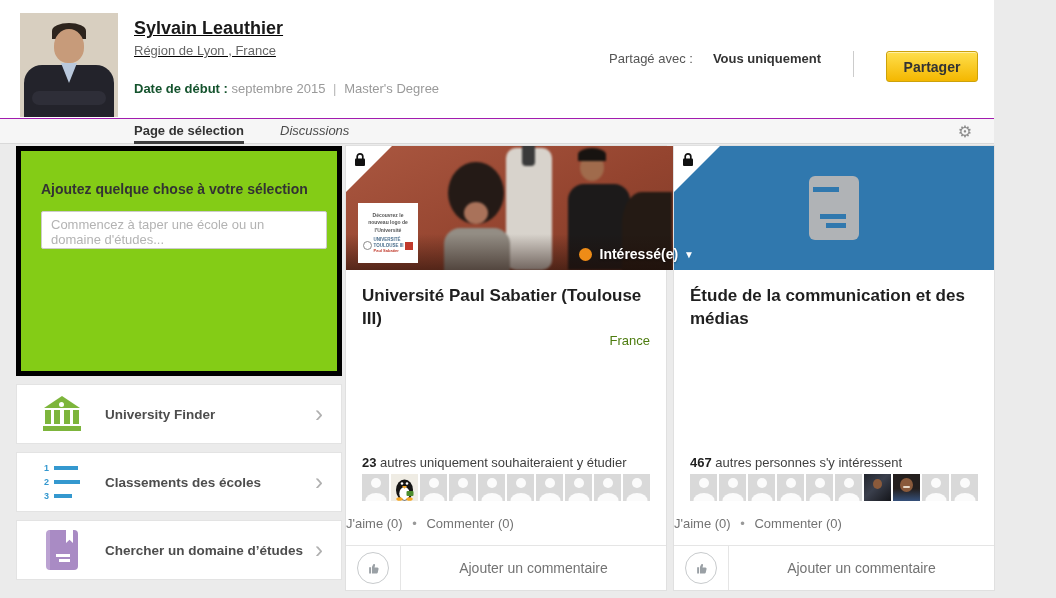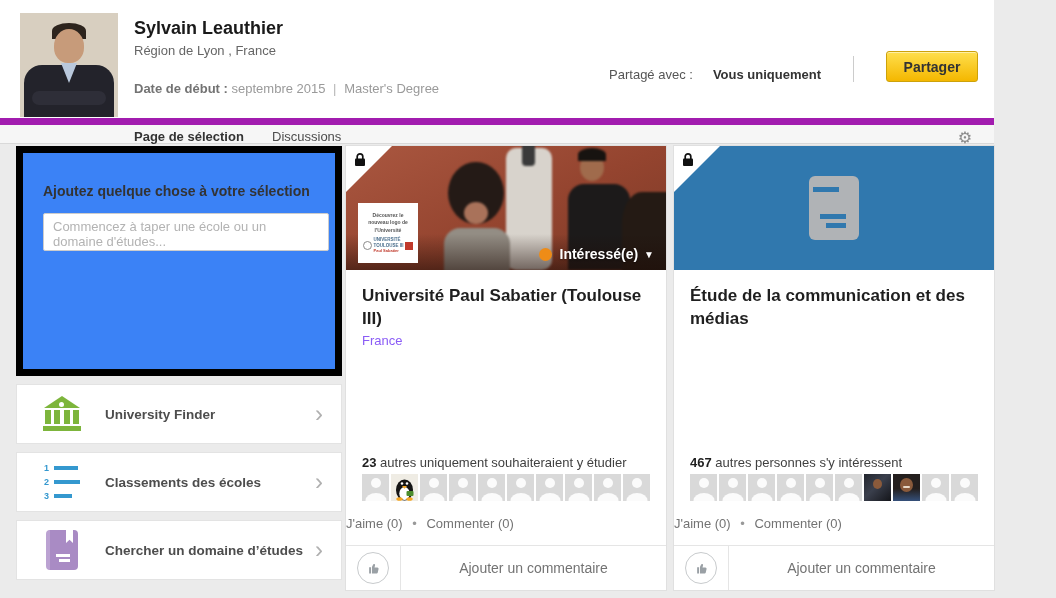--- a/index.html
+++ b/index.html
@@ -7,43 +7,43 @@
   .canvas{position:relative;width:1056px;height:598px;overflow:hidden;}
 
   
   .header{position:absolute;left:0;top:0;width:994px;height:118px;background:#fff;}
   .profile-photo{position:absolute;left:20px;top:13px;width:98px;height:104px;background:#d8cfc0;overflow:hidden;}
   .pp-head{position:absolute;left:34px;top:16px;width:30px;height:34px;border-radius:50% 50% 45% 45%;background:#c79b7a;}
   .pp-hair{position:absolute;left:32px;top:10px;width:34px;height:16px;border-radius:50% 50% 0 0;background:#2d241d;}
   .pp-suit{position:absolute;left:4px;top:52px;width:90px;height:52px;border-radius:18px 18px 0 0;background:#23232b;}
   .pp-shirt{position:absolute;left:41px;top:50px;width:16px;height:20px;background:#b9c8dc;clip-path:polygon(0 0,100% 0,50% 100%);}
   .pp-arms{position:absolute;left:12px;top:78px;width:74px;height:14px;border-radius:7px;background:#2e2e38;}
-  .id-block{position:absolute;left:134px;top:18px;}
+  .id-block{position:absolute;left:134px;top:18px;text-decoration:underline;}
   .name{font-size:18px;font-weight:bold;color:#1a1a1a;}
   .loc{font-size:13px;color:#666;margin-top:4px;}
   .meta{position:absolute;left:134px;top:81px;font-size:13px;color:#9a9a9a;}
-  .meta .meta-label{font-weight:bold;color:#737373;}
+  .meta .meta-label{font-weight:bold;color:#14532d;}
   .meta .meta-sep{margin:0 4px;color:#b5b5b5;}
-  .share-block{position:absolute;right:16px;top:51px;height:31px;display:flex;align-items:flex-end;gap:16px;}
+  .share-block{position:absolute;right:16px;top:51px;height:31px;display:flex;align-items:flex-start;gap:16px;}
   .shared-label{font-size:13px;color:#555;}
   .shared-value{font-size:13px;font-weight:bold;color:#333;margin-left:4px;}
   .vdiv{width:1px;height:26px;background:#ccc;margin:0 16px;}
   .share-btn{width:92px;height:31px;border:1px solid #cda20a;border-radius:3px;background:linear-gradient(#ffdf4d,#f4b700);font-family:"Liberation Sans",sans-serif;font-size:14px;font-weight:bold;color:#333;cursor:pointer;box-shadow:inset 0 1px 0 rgba(255,255,255,.5);}
 
   
-  .tabbar{position:absolute;left:0;top:118px;width:994px;height:26px;background:#f6f6f6;border-top:7px solid #a21caf;border-bottom:1px solid #d9d9d9;box-sizing:border-box;}
+  .tabbar{position:absolute;left:0;top:118px;width:994px;height:26px;background:#f6f6f6;border-top:1px solid #a21caf;border-bottom:1px solid #d9d9d9;box-sizing:border-box;}
   .tab{position:absolute;top:0;height:24px;line-height:24px;font-size:13px;color:#4c4c4c;cursor:pointer;}
   .tab-1{left:134px;font-weight:bold;color:#333;}
   .tab-1::after{content:'';position:absolute;left:0;right:0;bottom:-1px;height:3px;background:#3f3f3f;}
-  .tab-2{left:272px;}
+  .tab-2{left:280px;font-style:italic;}
   .gear{position:absolute;right:22px;top:3px;font-family:"DejaVu Sans",sans-serif;font-size:16px;color:#8c8c8c;cursor:pointer;}
 
   
   .sidebar{position:absolute;left:16px;top:146px;width:326px;}
-  .search-card{box-sizing:border-box;width:326px;height:230px;background:#3b82f6;border:7px solid #000000;}
+  .search-card{box-sizing:border-box;width:326px;height:230px;background:#84cc16;border:5px solid #000000;}
   .side-heading{margin:30px 20px 0;font-size:14px;font-weight:bold;color:#333;}
   .search-input{display:block;box-sizing:border-box;margin:14px 20px 0;width:286px;height:38px;border:1px solid #ccc;border-radius:2px;resize:none;padding:5px 9px;font-family:"Liberation Sans",sans-serif;font-size:13px;color:#444;overflow:hidden;}
   .search-input::placeholder{color:#b3b3b3;}
   .side-item{box-sizing:border-box;margin-top:8px;width:326px;height:60px;background:#fff;border:1px solid #e3e3e3;display:flex;align-items:center;padding:0 18px 0 24px;cursor:pointer;}
   .side-icon{width:42px;display:flex;justify-content:center;}
   .side-label{margin-left:22px;font-size:13.5px;font-weight:bold;color:#4d4d4d;}
   .chevron{margin-left:auto;font-size:24px;line-height:20px;color:#b0b0b0;}
 
   
   .uni-icon{width:38px;height:36px;position:relative;}
@@ -62,21 +62,21 @@
   .pbook-ribbon{position:absolute;right:5px;top:0;width:7px;height:13px;background:#fff;clip-path:polygon(0 0,100% 0,100% 100%,50% 75%,0 100%);}
   .pbook-l1{position:absolute;left:6px;top:24px;width:14px;height:2.5px;background:#fff;}
   .pbook-l2{position:absolute;left:9px;top:29px;width:11px;height:2.5px;background:#fff;}
 
   
   .card{position:absolute;top:146px;width:320px;height:444px;background:#fff;box-shadow:0 0 0 1px #e0e0e0;}
   .card-1{left:346px;}
   .card-2{left:674px;}
   .hero{position:relative;width:320px;height:124px;overflow:hidden;}
   .hero-blue{background:#3078ae;display:flex;align-items:center;justify-content:center;}
-  .hero-photo{background:linear-gradient(155deg,#aa5740 0%,#94442f 55%,#7c3a27 100%);}
+  .hero-photo{background:linear-gradient(155deg,#aa5740 0%,#94442f 55%,#7c3a27 100%);padding-left:40px;}
   .ph-art{position:absolute;inset:0;filter:blur(1.2px);}
   .ph-afro{position:absolute;left:102px;top:16px;width:56px;height:62px;border-radius:50%;background:#241a16;}
   .ph-face{position:absolute;left:118px;top:56px;width:24px;height:22px;border-radius:50%;background:#a9725a;}
   .ph-tank{position:absolute;left:98px;top:82px;width:66px;height:44px;border-radius:16px 16px 0 0;background:#938d84;}
   .ph-shirt{position:absolute;left:160px;top:2px;width:46px;height:122px;border-radius:10px;background:#d8d3cc;}
   .ph-arm{position:absolute;left:176px;top:-4px;width:13px;height:24px;background:#3a3a3a;border-radius:4px;}
   .ph-man{position:absolute;left:222px;top:38px;width:62px;height:86px;border-radius:16px 16px 0 0;background:#1c1a1a;}
   .ph-man-face{position:absolute;left:234px;top:8px;width:24px;height:27px;border-radius:50%;background:#a06b4c;}
   .ph-man-hair{position:absolute;left:232px;top:2px;width:28px;height:13px;border-radius:50% 50% 0 0;background:#171310;}
   .ph-woman{position:absolute;left:276px;top:46px;width:50px;height:80px;border-radius:40% 0 0 0;background:#241a14;}
@@ -97,21 +97,21 @@
   
   .gbook{position:relative;width:50px;height:64px;background:#b0b3b6;border-radius:6px;}
   .gbook-stripe{position:absolute;left:4px;top:11px;width:34px;height:5px;background:#3078ae;}
   .gbook-ribbon{position:absolute;right:9px;top:4px;width:11px;height:24px;background:#b0b3b6;}
   .gbook-ribbon::after{content:'';position:absolute;left:0;bottom:-5px;width:0;height:0;border-left:5.5px solid transparent;border-right:5.5px solid transparent;border-top:5px solid #b0b3b6;border-bottom:none;}
   .gbook-l1{position:absolute;left:11px;top:38px;width:26px;height:5px;background:#3078ae;}
   .gbook-l2{position:absolute;left:17px;top:47px;width:20px;height:5px;background:#3078ae;}
 
   .card-body{position:relative;width:320px;height:320px;}
   .card-title{margin:0 16px;padding-top:14px;font-size:17px;font-weight:bold;color:#1f1f1f;line-height:23px;}
-  .card-sub{margin:3px 16px 0;font-size:13px;color:#8b5cf6;}
+  .card-sub{margin:3px 16px 0;font-size:13px;color:#4d7c0f;text-align:right;}
   .quote{position:absolute;left:16px;right:14px;top:96px;font-family:"Liberation Serif",serif;font-style:italic;font-size:15.5px;color:#9b9b9b;line-height:22px;}
   .count{position:absolute;left:16px;top:185px;font-size:13px;color:#404040;}
   .count b{color:#1f1f1f;}
   .avatars{position:absolute;left:16px;top:204px;display:flex;gap:2px;}
   .avatar{width:27px;height:27px;background:#d9d9d9;position:relative;overflow:hidden;flex:none;cursor:pointer;}
   .ghost::before{content:'';position:absolute;top:4px;left:50%;transform:translateX(-50%);width:10px;height:10px;border-radius:50%;background:#fbfbfb;}
   .ghost::after{content:'';position:absolute;bottom:-7px;left:50%;transform:translateX(-50%);width:21px;height:15px;border-radius:50% 50% 0 0;background:#fbfbfb;}
   .avatar.photo-a{background:linear-gradient(135deg,#23262e 0%,#3a3f4c 45%,#14151a 100%);}
   .avatar.photo-a::before{content:'';position:absolute;left:9px;top:5px;width:9px;height:10px;border-radius:50%;background:#8a5a3b;}
   .avatar.photo-b{background:linear-gradient(#241f1e 0%,#241f1e 55%,#35507a 100%);}

